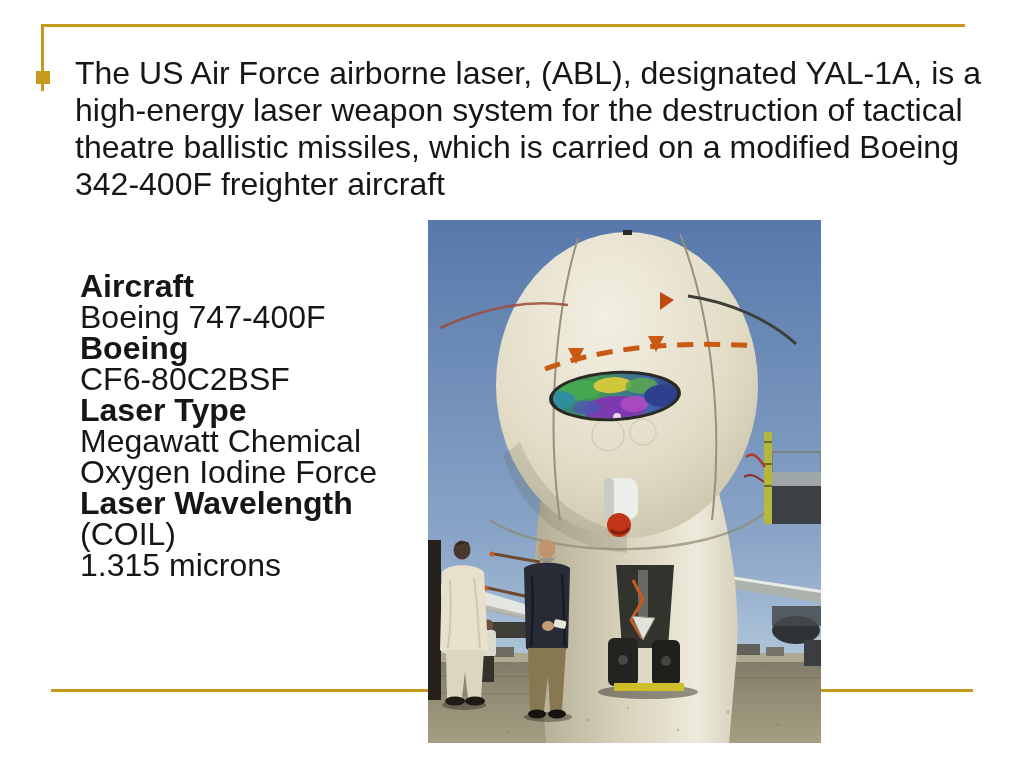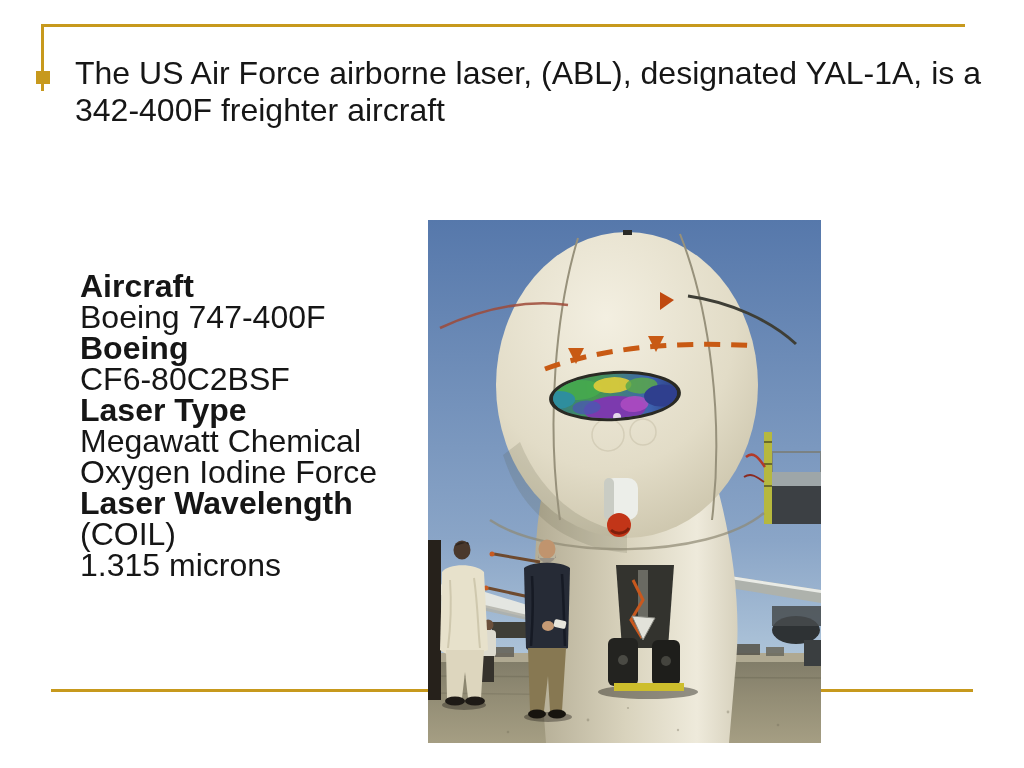--- a/index.html
+++ b/index.html
@@ -30,20 +30,22 @@
 <body>
 
 <div class="slide">
 
   <div class="top-rule"></div>
   <div class="left-rule"></div>
   <div class="bullet"></div>
 
   <div class="paragraph">
       <div class="pline">The US Air Force airborne laser, (ABL), designated YAL-1A, is a</div>
+      <div class="pline">high-energy laser weapon system for the destruction of tactical</div>
+      <div class="pline">theatre ballistic missiles, which is carried on a modified Boeing</div>
       <div class="pline">342-400F freighter aircraft</div>
     </div>
 
   <div class="specs">
       <div class="sline bold">Aircraft</div>
       <div class="sline">Boeing 747-400F</div>
       <div class="sline bold">Boeing</div>
       <div class="sline">CF6-80C2BSF</div>
       <div class="sline bold">Laser Type</div>
       <div class="sline">Megawatt Chemical</div>

